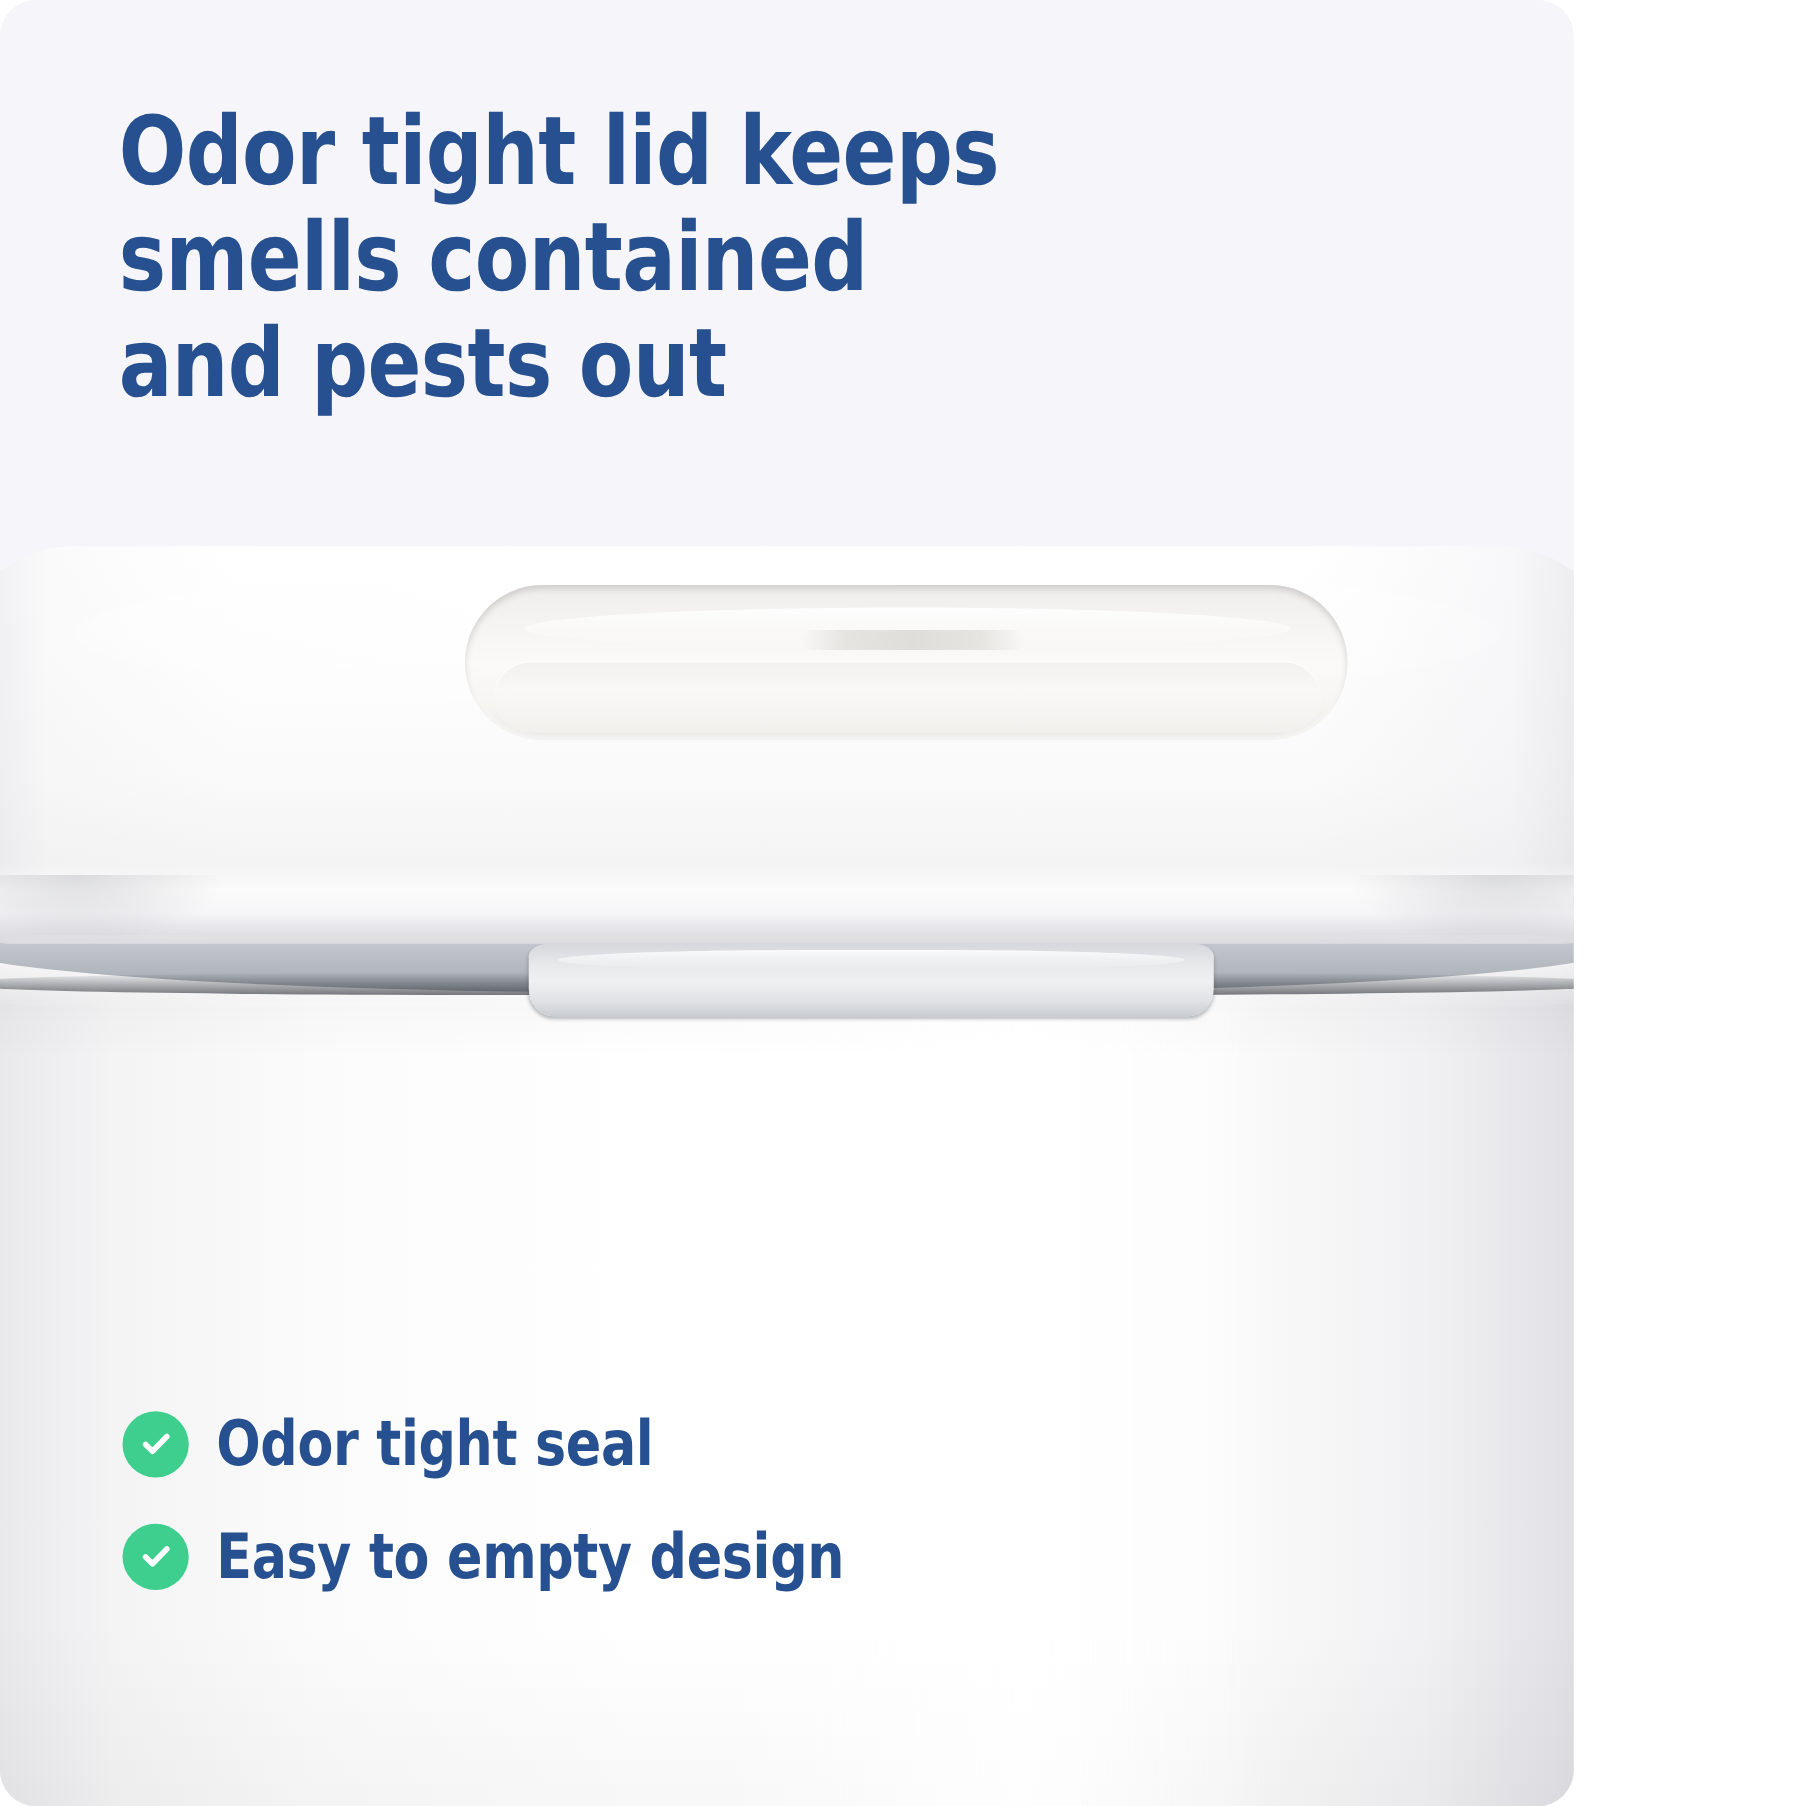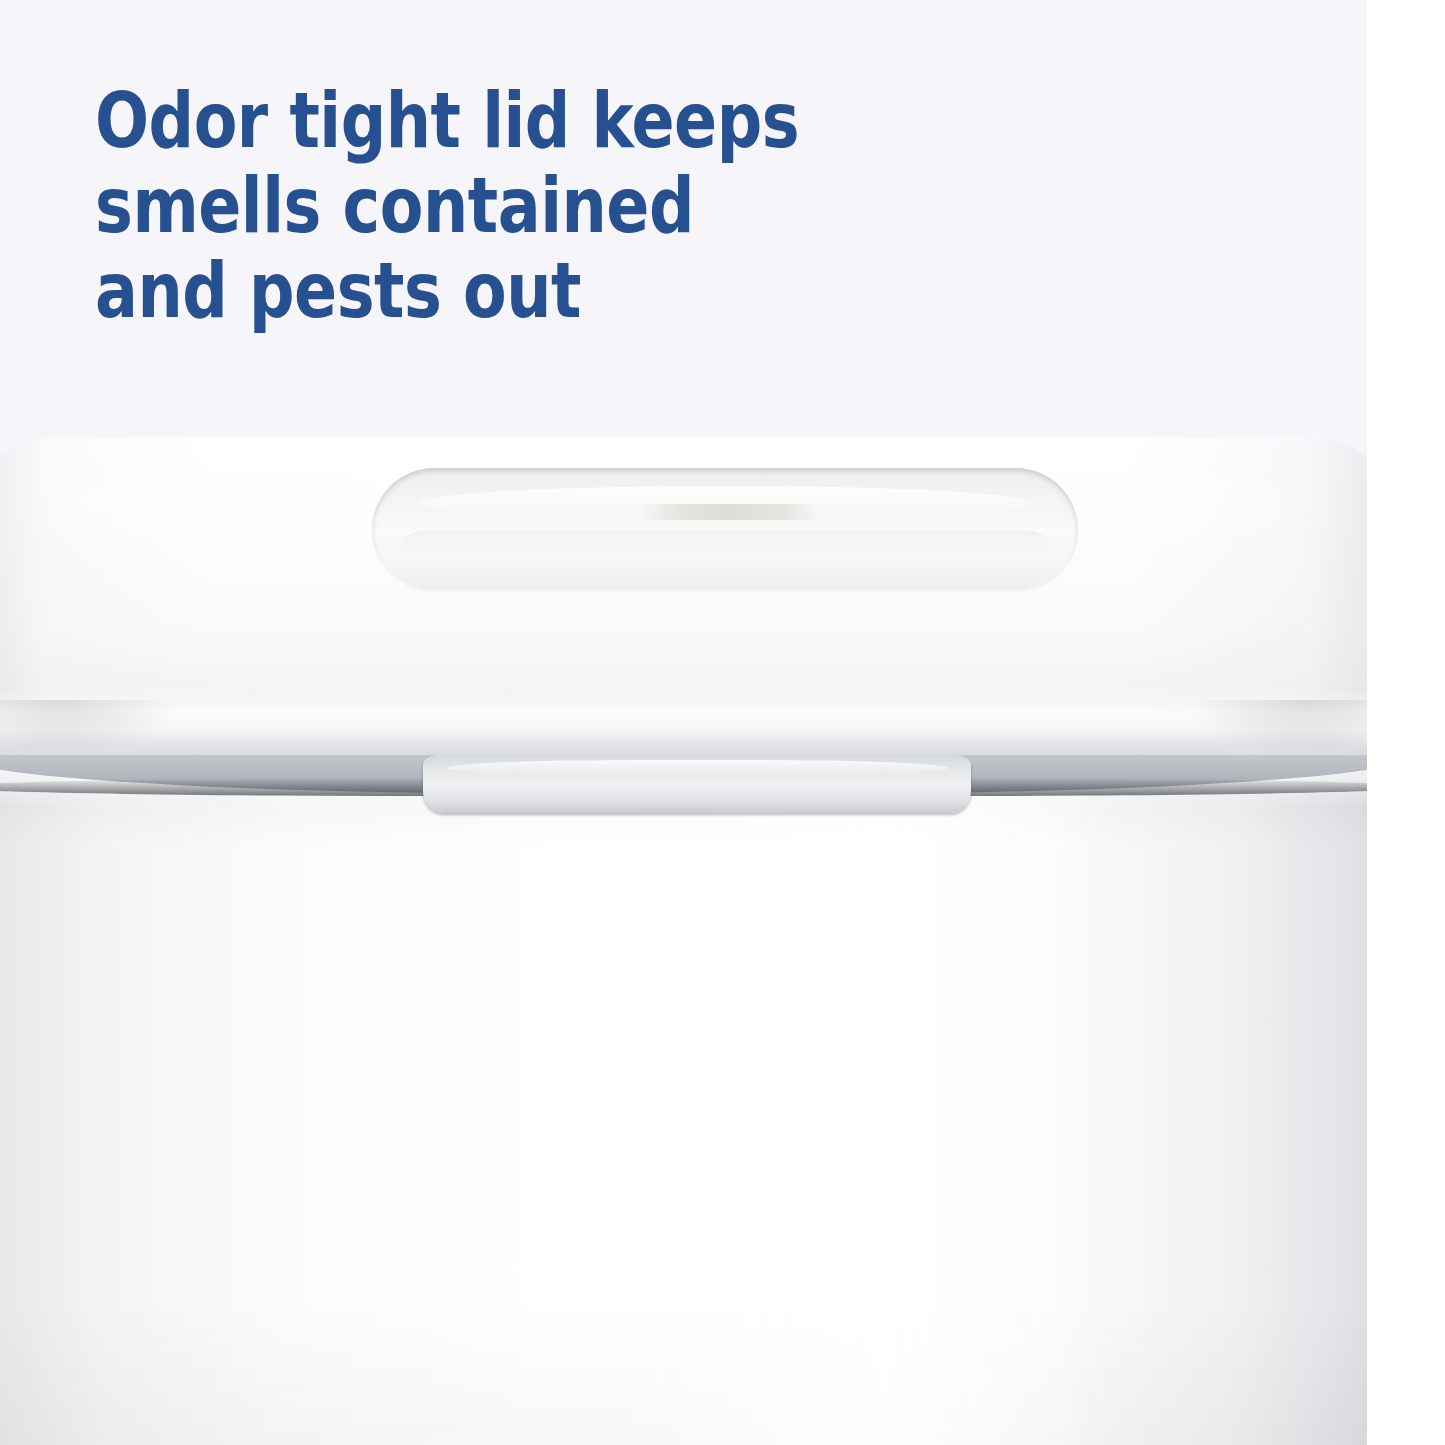--- a/index.html
+++ b/index.html
@@ -5,23 +5,24 @@
 <style>
   * { margin:0; padding:0; box-sizing:border-box; }
 
   html, body {
     width:1445px; height:1445px;
     font-family:"Liberation Sans", sans-serif;
   }
 
   #stage {
     position:relative;
-    width:1367px; height:1445px;
+    width:1259px; height:1445px;
     overflow:hidden;
     background:#f5f4f8;
+    border-radius:29px;
   }
 
   
   .bg-base {
     position:absolute; inset:0;
     background:
       radial-gradient(120% 70% at 50% 100%, #ebebef 0%, #f2f1f5 45%, #f6f5f9 100%),
       linear-gradient(180deg,#f7f6fa 0%, #f4f3f7 55%, #eeedf2 100%);
   }
 
@@ -329,17 +330,33 @@
   </div>
 
   <div class="headline">
     <span class="headline-line">Odor tight lid keeps</span>
     <span class="headline-line">smells contained</span>
     <span class="headline-line">and pests out</span>
   </div>
 
   <div class="bullets">
 
-
-
+    <div class="bullet-row">
+      <span class="bullet-badge">
+        <svg width="30" height="30" viewBox="0 0 30 30" aria-hidden="true">
+          <path d="M6.5 15.6 L12 21 L23.5 9.2" fill="none" stroke="#ffffff" stroke-width="4.4" stroke-linecap="round" stroke-linejoin="round"></path>
+        </svg>
+      </span>
+      <span class="bullet-label">Odor tight seal</span>
+    </div>
+
+
+    <div class="bullet-row">
+      <span class="bullet-badge">
+        <svg width="30" height="30" viewBox="0 0 30 30" aria-hidden="true">
+          <path d="M6.5 15.6 L12 21 L23.5 9.2" fill="none" stroke="#ffffff" stroke-width="4.4" stroke-linecap="round" stroke-linejoin="round"></path>
+        </svg>
+      </span>
+      <span class="bullet-label">Easy to empty design</span>
+    </div>
 
   </div>
 </div>
 
 </body></html>

